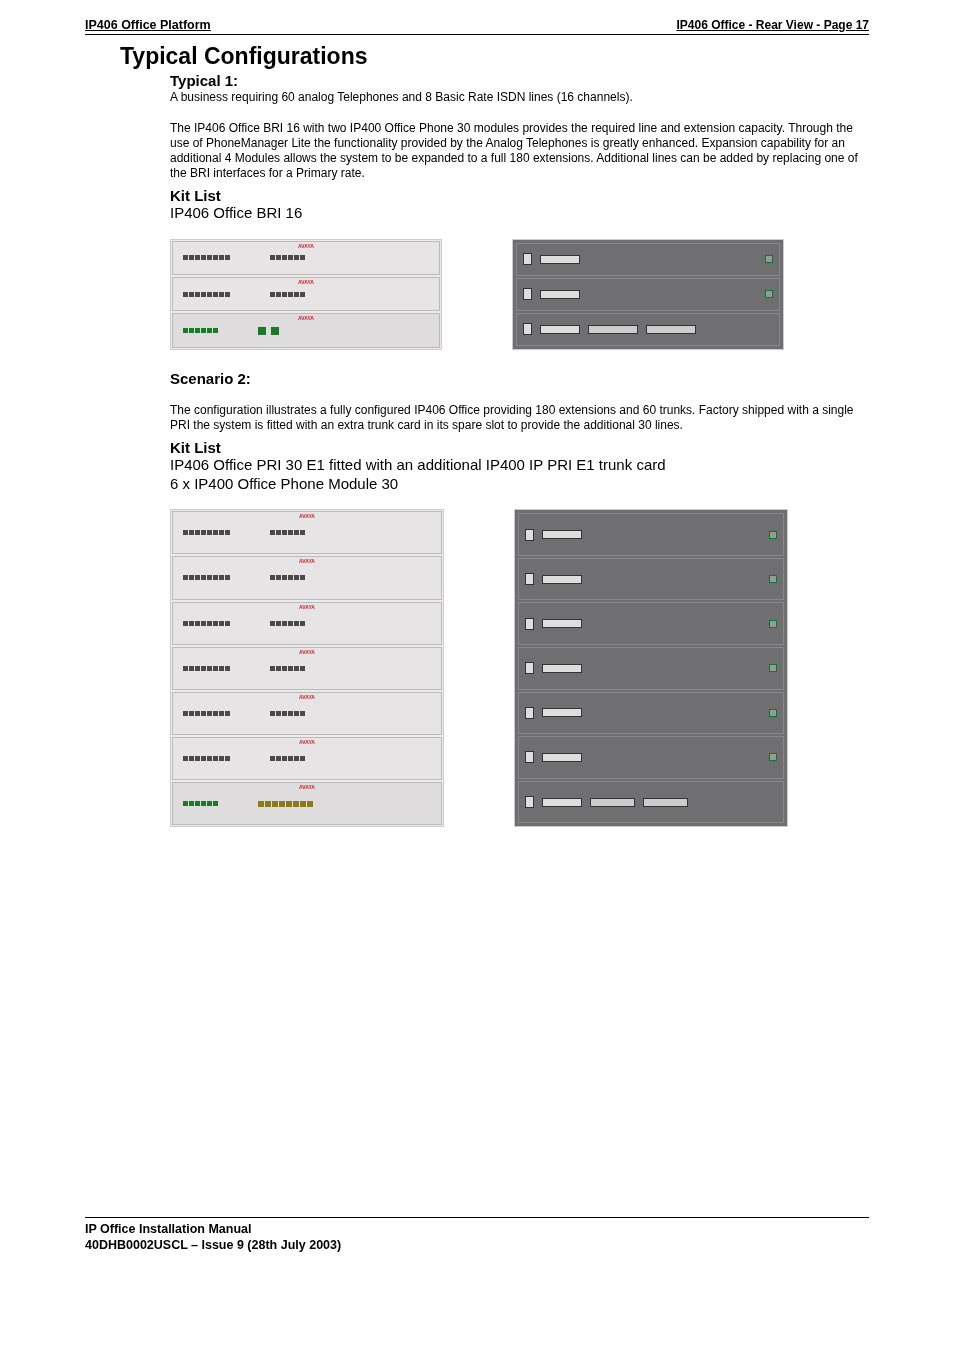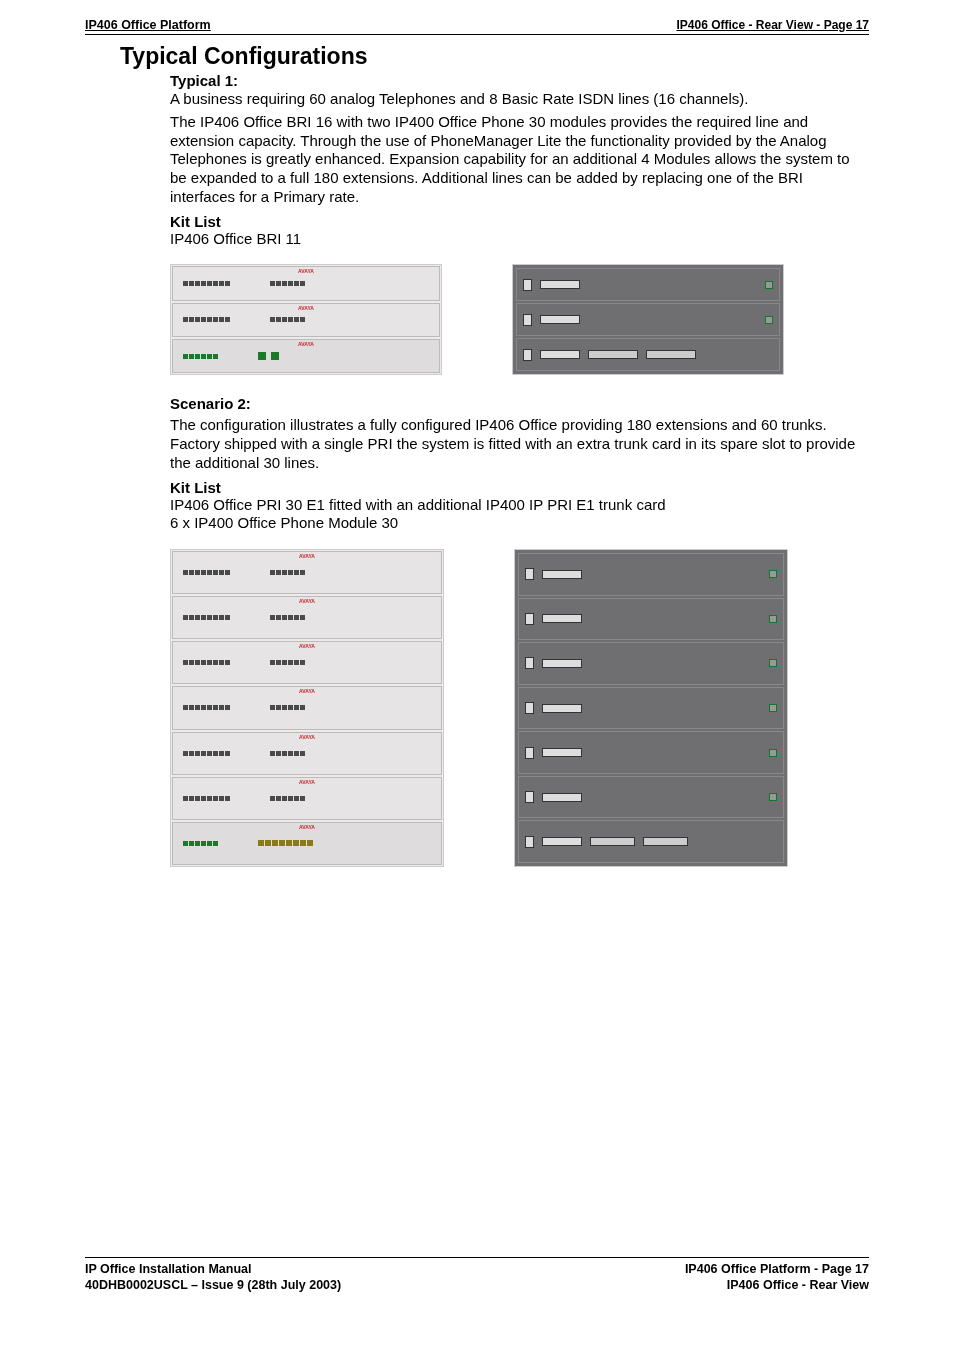--- a/index.html
+++ b/index.html
@@ -5,22 +5,22 @@
     * { margin: 0; padding: 0; box-sizing: border-box; }
     body { font-family: Arial, Helvetica, sans-serif; background: #fff; width: 954px; margin: 0 auto; color: #000; }
     .page { padding: 0; }
     .header-bar { margin: 18px 85px 8px 85px; border-bottom: 1.5px solid #000; display: flex; justify-content: space-between; padding-bottom: 2px; text-decoration: underline; }
     .header-left { font-weight: bold; font-size: 12.5px; }
     .header-right { font-weight: bold; font-size: 12px; }
     .content { padding: 0 85px 0 85px; }
     .main-title { font-size: 23px; font-weight: bold; margin: 6px 0 2px 35px; }
     .section-block { margin-left: 85px; margin-right: 5px; }
     .scenario-title { font-weight: bold; font-size: 15px; margin-top: 0px; }
-    .body-text { font-size: 15px; line-height: 1.25; margin-top: 1px; }
-    .para { margin-top: 4px; }
+    .body-text { font-size: 12px; line-height: 1.25; margin-top: 1px; }
+    .para { margin-top: 16px; }
     .kitlist-title { font-weight: bold; font-size: 15px; margin-top: 6px; }
     .kit-item { font-size: 15px; line-height: 1.25; }
     .diagrams-row { display: flex; gap: 70px; margin-top: 16px; margin-bottom: 20px; }
     .diag-img { background: #f5f5f5; border: 1px solid #ccc; display: flex; align-items: center; justify-content: center; font-size: 10px; color: #888; }
     .diag-s1-left { width: 272px; height: 111px; }
     .diag-s1-right { width: 272px; height: 111px; }
     .diag-s2-left { width: 274px; height: 318px; }
     .diag-s2-right { width: 274px; height: 318px; }
     
     .mock-front { width: 100%; height: 100%; background: #eceaea; display: flex; flex-direction: column; }
@@ -50,21 +50,21 @@
   </div>
 
   <div class="content">
     <h1 class="main-title">Typical Configurations</h1>
 
     <div class="section-block">
       <div class="scenario-title">Typical 1:</div>
       <div class="body-text">A business requiring 60 analog Telephones and 8 Basic Rate ISDN lines (16 channels).</div>
       <div class="body-text para">The IP406 Office BRI 16 with two IP400 Office Phone 30 modules provides the required line and extension capacity. Through the use of PhoneManager Lite the functionality provided by the Analog Telephones is greatly enhanced. Expansion capability for an additional 4 Modules allows the system to be expanded to a full 180 extensions. Additional lines can be added by replacing one of the BRI interfaces for a Primary rate.</div>
       <div class="kitlist-title">Kit List</div>
-      <div class="kit-item">IP406 Office BRI 11</div>
+      <div class="kit-item">IP406 Office BRI 16</div>
 
       <div class="diagrams-row">
         <div class="diag-img diag-s1-left">
           <div class="mock-front">
             <div class="mock-module">
               <span class="mock-brand">AVAYA</span>
               <div class="mock-ports">
                   <div class="mock-port"></div>
                   <div class="mock-port"></div>
                   <div class="mock-port"></div>
@@ -346,19 +346,15 @@
       </div>
 
     </div>
   </div>
 
   <div class="footer-wrap">
     <div class="footer-left">
       <div>IP Office Installation Manual</div>
       <div>40DHB0002USCL – Issue 9 (28th July 2003)</div>
     </div>
-    <div class="footer-right">
-      <div>IP406 Office Platform - Page 17</div>
-      <div>IP406 Office - Rear View</div>
-    </div>
   </div>
 
 </div>
 
 </body></html>

